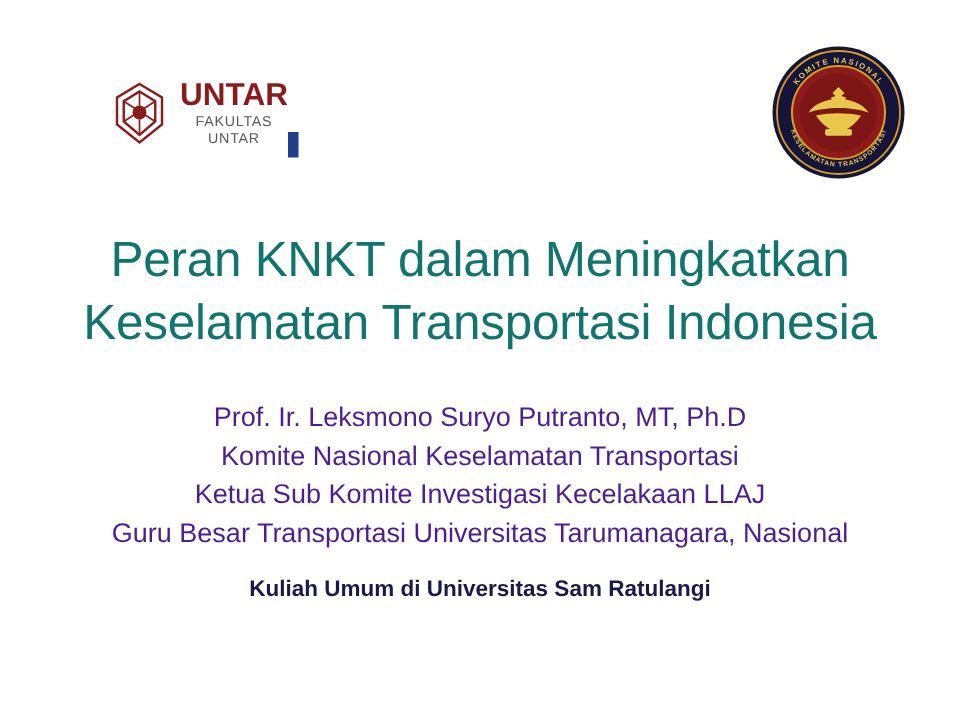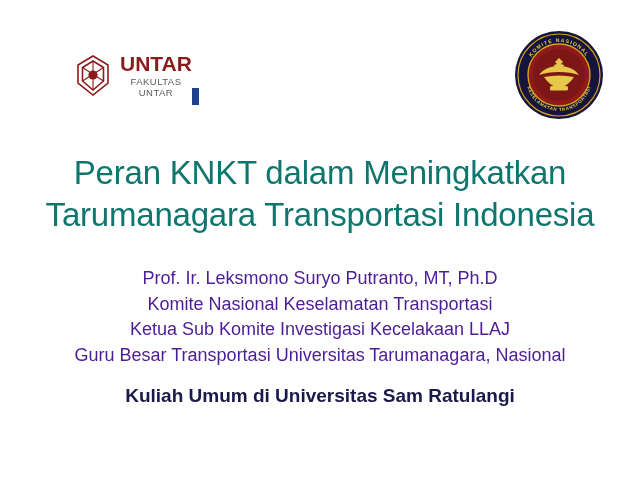--- a/index.html
+++ b/index.html
@@ -109,21 +109,21 @@
   .subtitle div { white-space: nowrap; }
 
   
   .event {
     position: absolute;
     left: 20px;
     right: 20px;
     top: 381px;
     text-align: center;
     font-family: "Liberation Sans", sans-serif;
-    font-size: 19px;
+    font-size: 15px;
     font-weight: bold;
     color: #1a1a4a;
     line-height: 1.55;
   }
 </style>
 </head>
 <body>
 
 <div class="slide">
 
@@ -174,21 +174,21 @@
         <textPath href="#arcTop" startOffset="50%" text-anchor="middle">KOMITE NASIONAL</textPath>
       </text>
       <text font-family="Liberation Sans, sans-serif" font-size="4.4" font-weight="bold" fill="#e8c84a" letter-spacing="0.7">
         <textPath href="#arcBottom" startOffset="50%" text-anchor="middle">KESELAMATAN TRANSPORTASI</textPath>
       </text>
     </svg>
   </div>
 
   <div class="title">
     <div>Peran KNKT dalam Meningkatkan</div>
-    <div>Tarumanagara Transportasi Indonesia</div>
+    <div>Keselamatan Transportasi Indonesia</div>
   </div>
 
   <div class="subtitle">
     <div>Prof. Ir. Leksmono Suryo Putranto, MT, Ph.D</div>
     <div>Komite Nasional Keselamatan Transportasi</div>
     <div>Ketua Sub Komite Investigasi Kecelakaan LLAJ</div>
     <div>Guru Besar Transportasi Universitas Tarumanagara, Nasional</div>
   </div>
 
   <div class="event">

